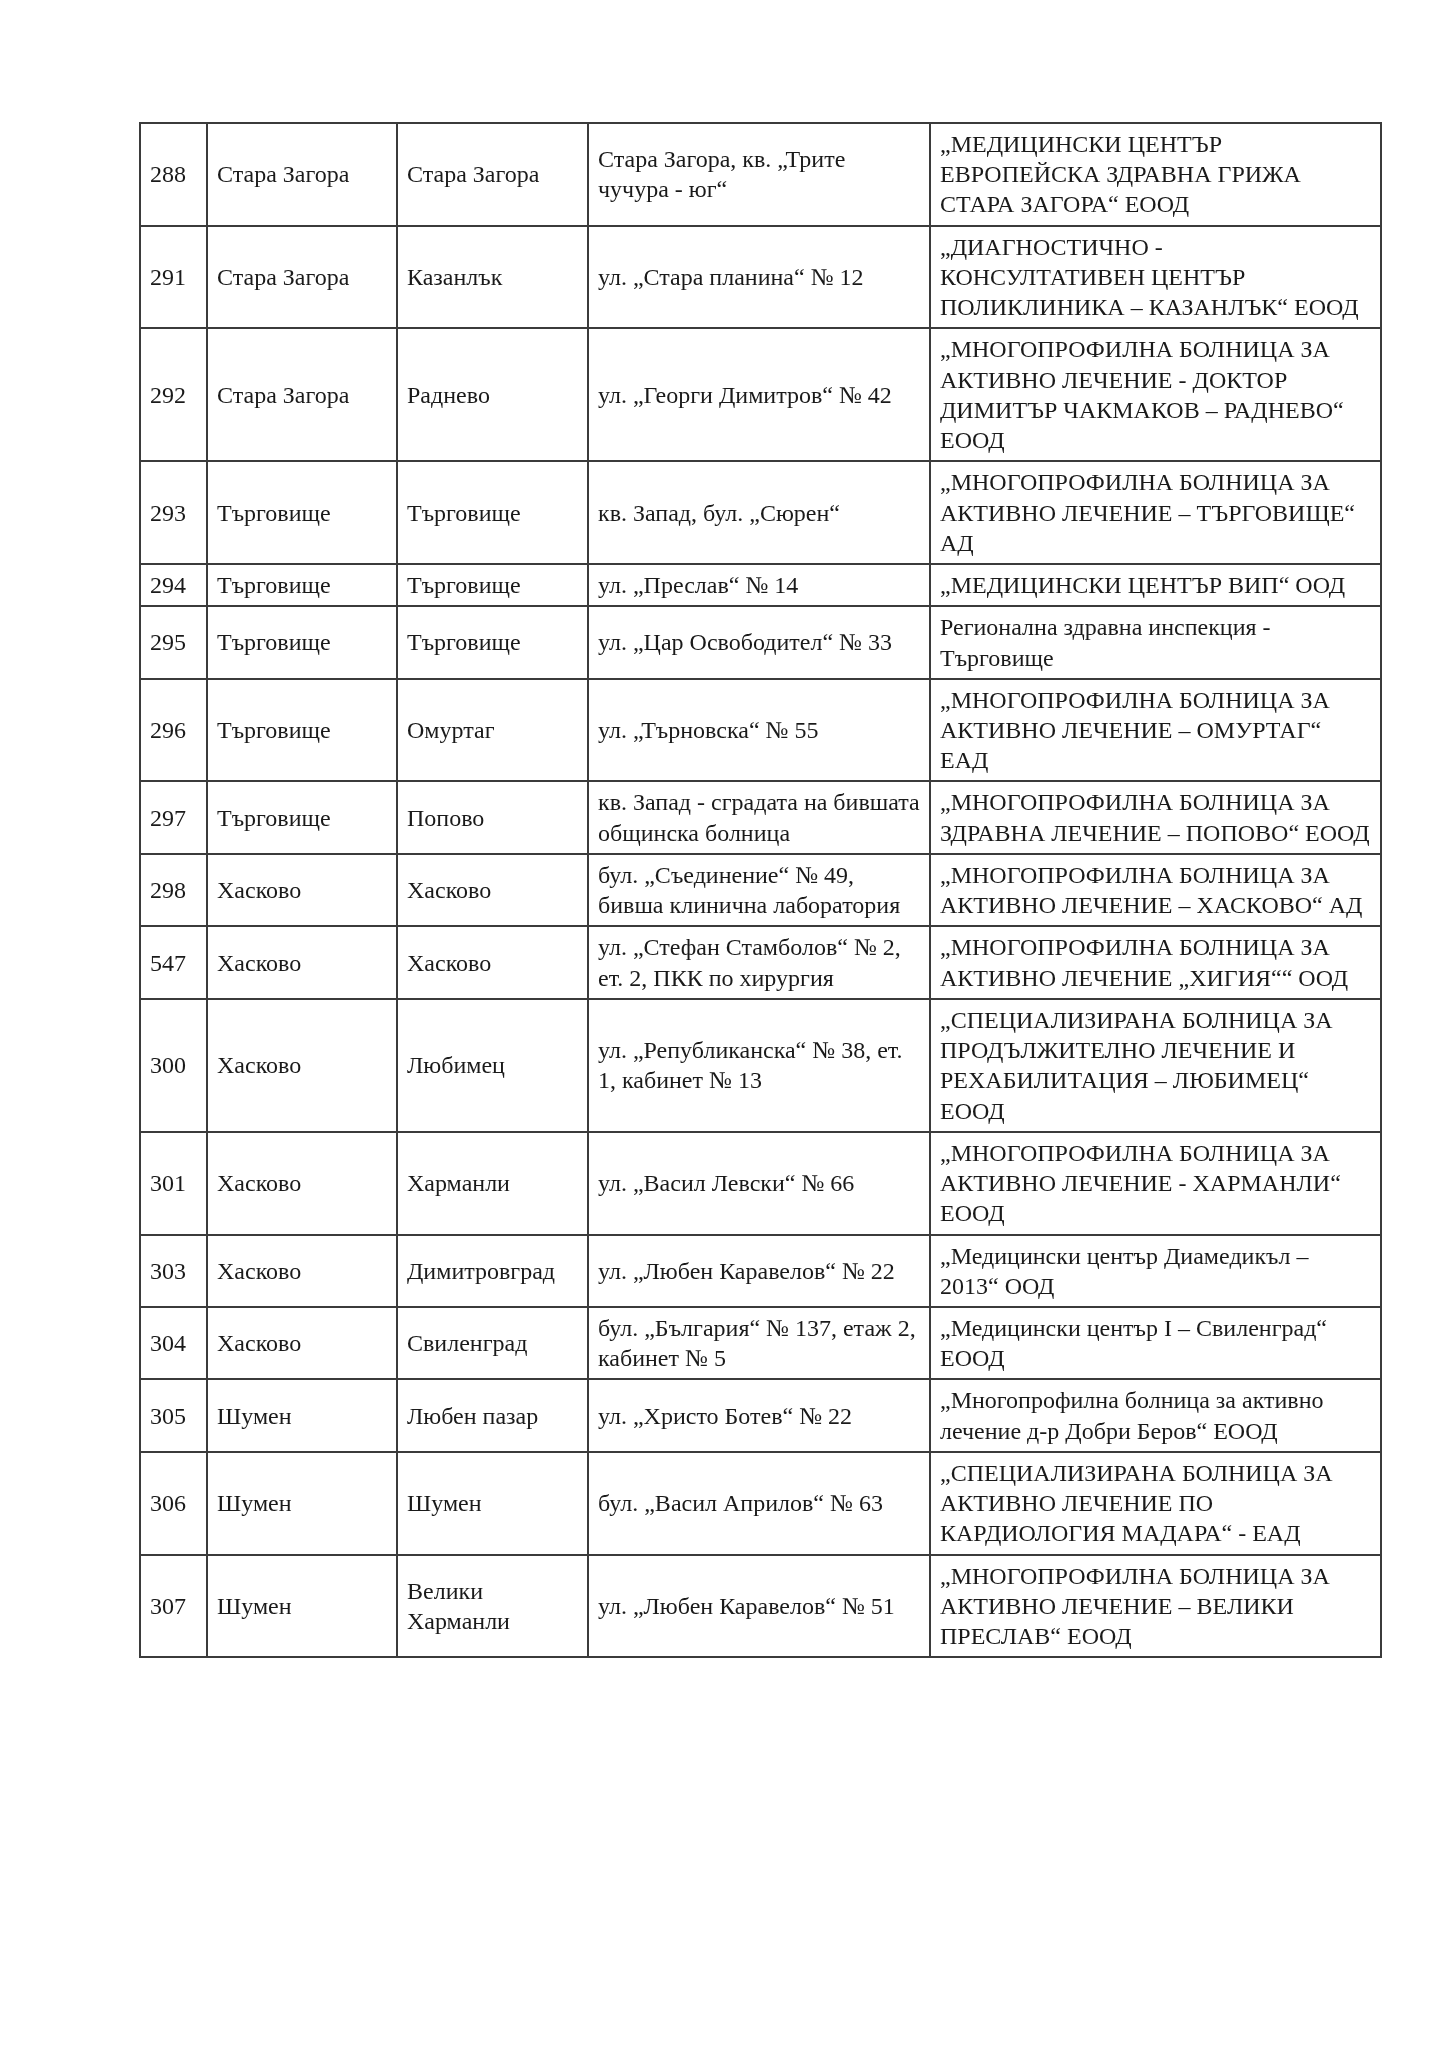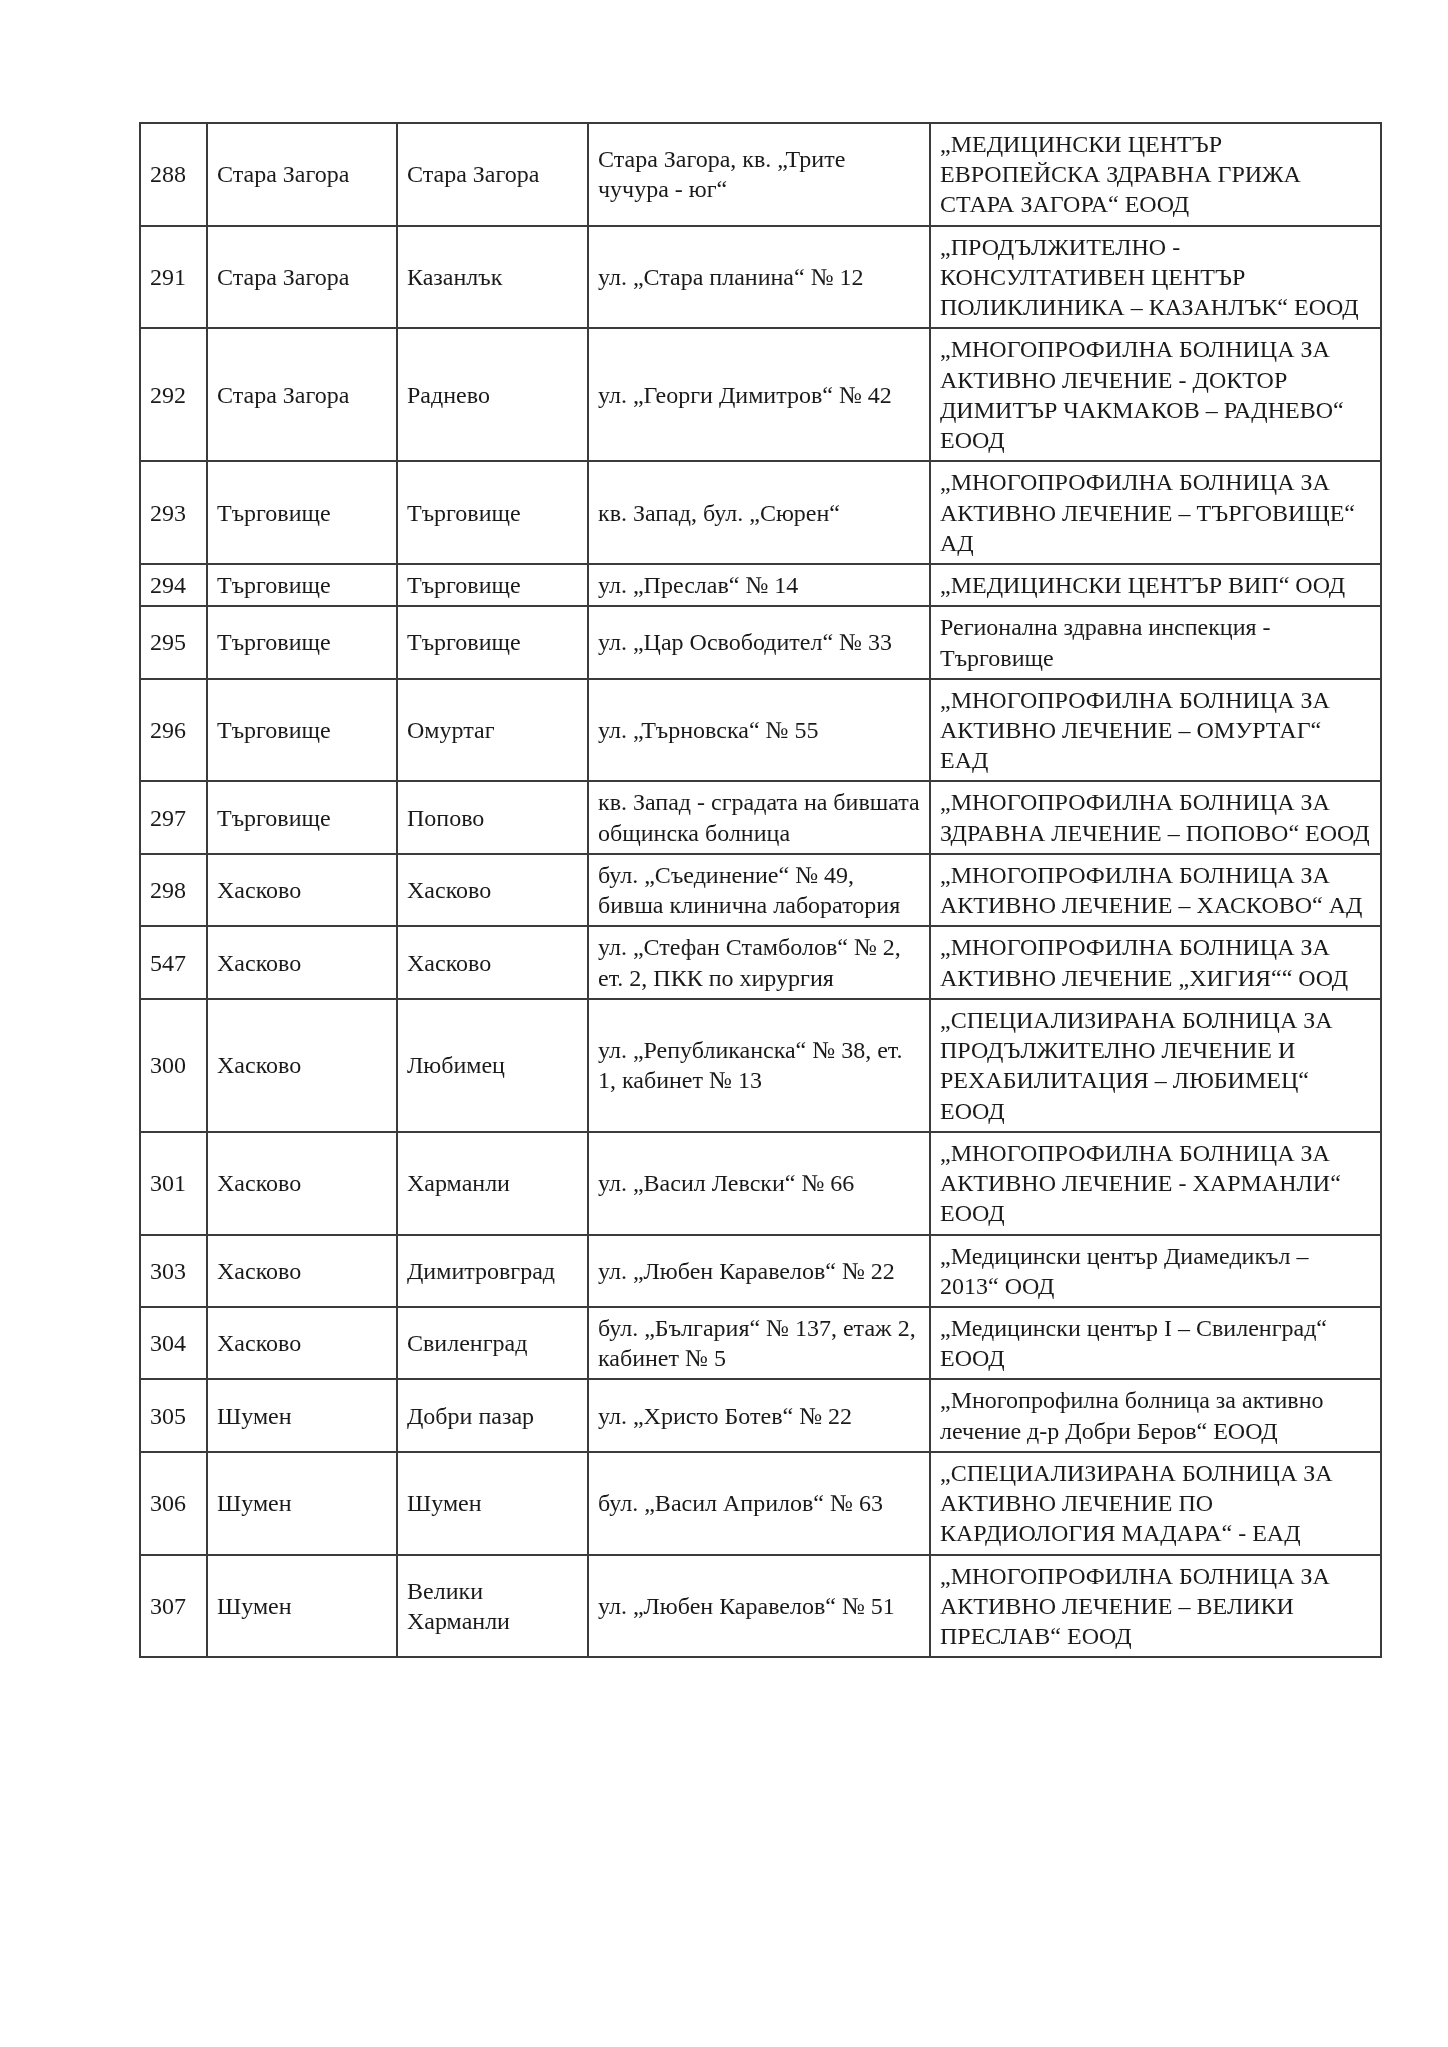--- a/index.html
+++ b/index.html
@@ -64,21 +64,21 @@
           <td class="cell-region">Стара Загора</td>
           <td class="cell-city">Стара Загора</td>
           <td class="cell-address">Стара Загора, кв. „Трите чучура - юг“</td>
           <td class="cell-name">„МЕДИЦИНСКИ ЦЕНТЪР ЕВРОПЕЙСКА ЗДРАВНА ГРИЖА СТАРА ЗАГОРА“ ЕООД</td>
         </tr>
         <tr>
           <td class="cell-number">291</td>
           <td class="cell-region">Стара Загора</td>
           <td class="cell-city">Казанлък</td>
           <td class="cell-address">ул. „Стара планина“ № 12</td>
-          <td class="cell-name">„ПРОДЪЛЖИТЕЛНО - КОНСУЛТАТИВЕН ЦЕНТЪР ПОЛИКЛИНИКА – КАЗАНЛЪК“ ЕООД</td>
+          <td class="cell-name">„ДИАГНОСТИЧНО - КОНСУЛТАТИВЕН ЦЕНТЪР ПОЛИКЛИНИКА – КАЗАНЛЪК“ ЕООД</td>
         </tr>
         <tr>
           <td class="cell-number">292</td>
           <td class="cell-region">Стара Загора</td>
           <td class="cell-city">Раднево</td>
           <td class="cell-address">ул. „Георги Димитров“ № 42</td>
           <td class="cell-name">„МНОГОПРОФИЛНА БОЛНИЦА ЗА АКТИВНО ЛЕЧЕНИЕ - ДОКТОР ДИМИТЪР ЧАКМАКОВ – РАДНЕВО“ ЕООД</td>
         </tr>
         <tr>
           <td class="cell-number">293</td>
@@ -153,21 +153,21 @@
         <tr>
           <td class="cell-number">304</td>
           <td class="cell-region">Хасково</td>
           <td class="cell-city">Свиленград</td>
           <td class="cell-address">бул. „България“ № 137, етаж 2, кабинет № 5</td>
           <td class="cell-name">„Медицински център I – Свиленград“ ЕООД</td>
         </tr>
         <tr>
           <td class="cell-number">305</td>
           <td class="cell-region">Шумен</td>
-          <td class="cell-city">Добри пазар</td>
+          <td class="cell-city">Любен пазар</td>
           <td class="cell-address">ул. „Христо Ботев“ № 22</td>
           <td class="cell-name">„Многопрофилна болница за активно лечение д-р Добри Беров“ ЕООД</td>
         </tr>
         <tr>
           <td class="cell-number">306</td>
           <td class="cell-region">Шумен</td>
           <td class="cell-city">Шумен</td>
           <td class="cell-address">бул. „Васил Априлов“ № 63</td>
           <td class="cell-name">„СПЕЦИАЛИЗИРАНА БОЛНИЦА ЗА АКТИВНО ЛЕЧЕНИЕ ПО КАРДИОЛОГИЯ МАДАРА“ - ЕАД</td>
         </tr>

